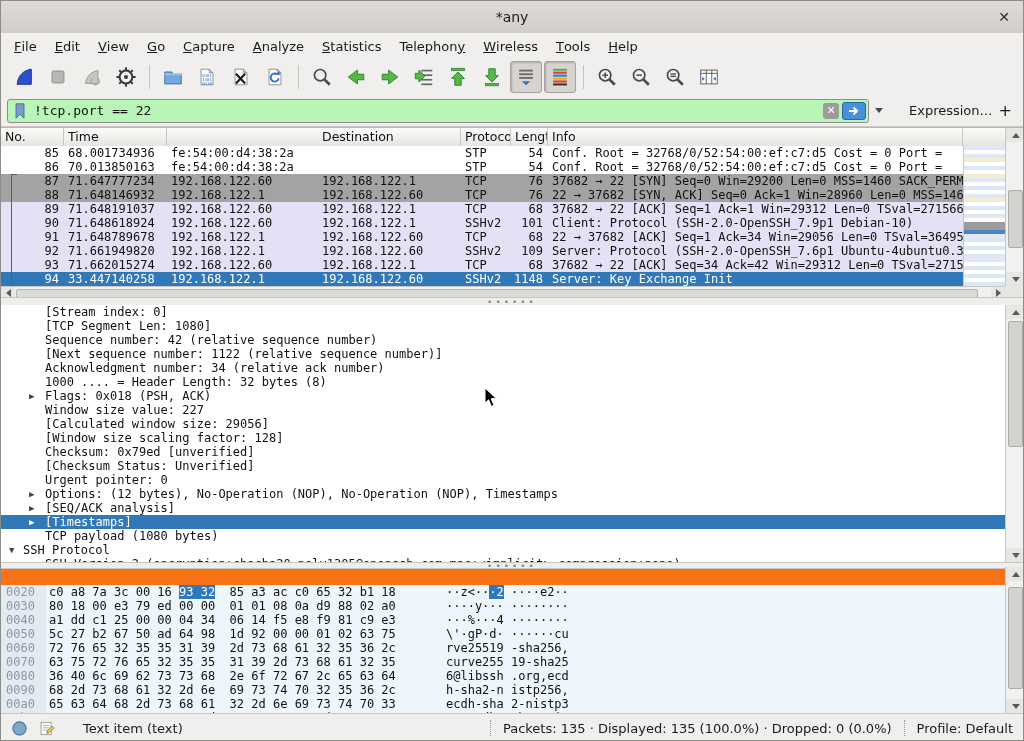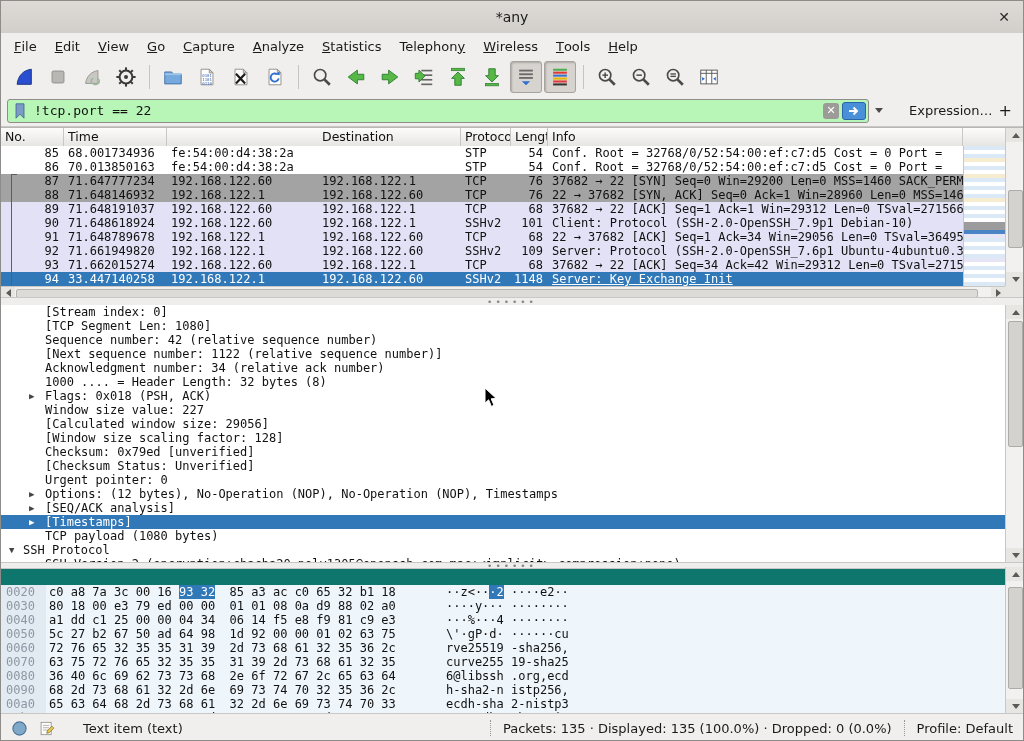--- a/index.html
+++ b/index.html
@@ -1,16 +1,16 @@
 <!DOCTYPE html>
 <html><head>
 <meta charset="utf-8">
 <style>
   html,body{margin:0;padding:0;background:#555;}
-  .window{position:relative;width:1024px;height:741px;background:#0f766e;overflow:hidden;
+  .window{position:relative;width:1024px;height:741px;background:#f97316;overflow:hidden;
           font-family:"DejaVu Sans",sans-serif;box-sizing:border-box;border:1px solid #8e8c89;}
   
   .titlebar{position:absolute;left:0;top:0;width:100%;height:32px;background:linear-gradient(#dedad5,#d2cec9);
             border-bottom:1px solid #b4b0ab;display:flex;align-items:center;justify-content:center;}
   .titlebar .title{font-size:14px;color:#1c1c1c;}
   .titlebar .close{position:absolute;right:10px;top:7px;width:18px;height:18px;display:flex;align-items:center;
                    justify-content:center;font-size:14px;color:#2b2b2b;cursor:pointer;}
   
   .menubar{position:absolute;left:0;top:32px;width:100%;height:26px;background:#f0efed;display:flex;align-items:stretch;padding-left:4px;}
   .menuitem{padding:4px 9px;font-size:13px;color:#1a1a1a;display:flex;align-items:center;cursor:default;}
@@ -391,21 +391,21 @@
           <div class="pl-cell r" style="width: 37px;">68</div>
           <div class="pl-cell" style="width: 415px;">37682 → 22 [ACK] Seq=34 Ack=42 Win=29312 Len=0 TSval=2715</div>
         </div>
         <div class="pl-row sel">
           <div class="pl-cell r" style="width: 63px;">94</div>
           <div class="pl-cell" style="width: 103px;">33.447140258</div>
           <div class="pl-cell" style="width: 151px;">192.168.122.1</div>
           <div class="pl-cell" style="width: 143px;">192.168.122.60</div>
           <div class="pl-cell" style="width: 50px;">SSHv2</div>
           <div class="pl-cell r" style="width: 37px;">1148</div>
-          <div class="pl-cell" style="width: 415px; text-decoration: underline;">Server: Key Exchange Init</div>
+          <div class="pl-cell" style="width: 415px;">Server: Key Exchange Init</div>
         </div>
       </div>
     <div class="pl-minimap" id="pl-minimap">
         <div class="stripe" style="background: rgb(219, 233, 247);"></div>
         <div class="stripe" style="background: rgb(255, 255, 255);"></div>
         <div class="stripe" style="background: rgb(219, 233, 247);"></div>
         <div class="stripe" style="background: rgb(246, 236, 208);"></div>
         <div class="stripe" style="background: rgb(255, 255, 255);"></div>
         <div class="stripe" style="background: rgb(219, 233, 247);"></div>
         <div class="stripe" style="background: rgb(255, 255, 255);"></div>

